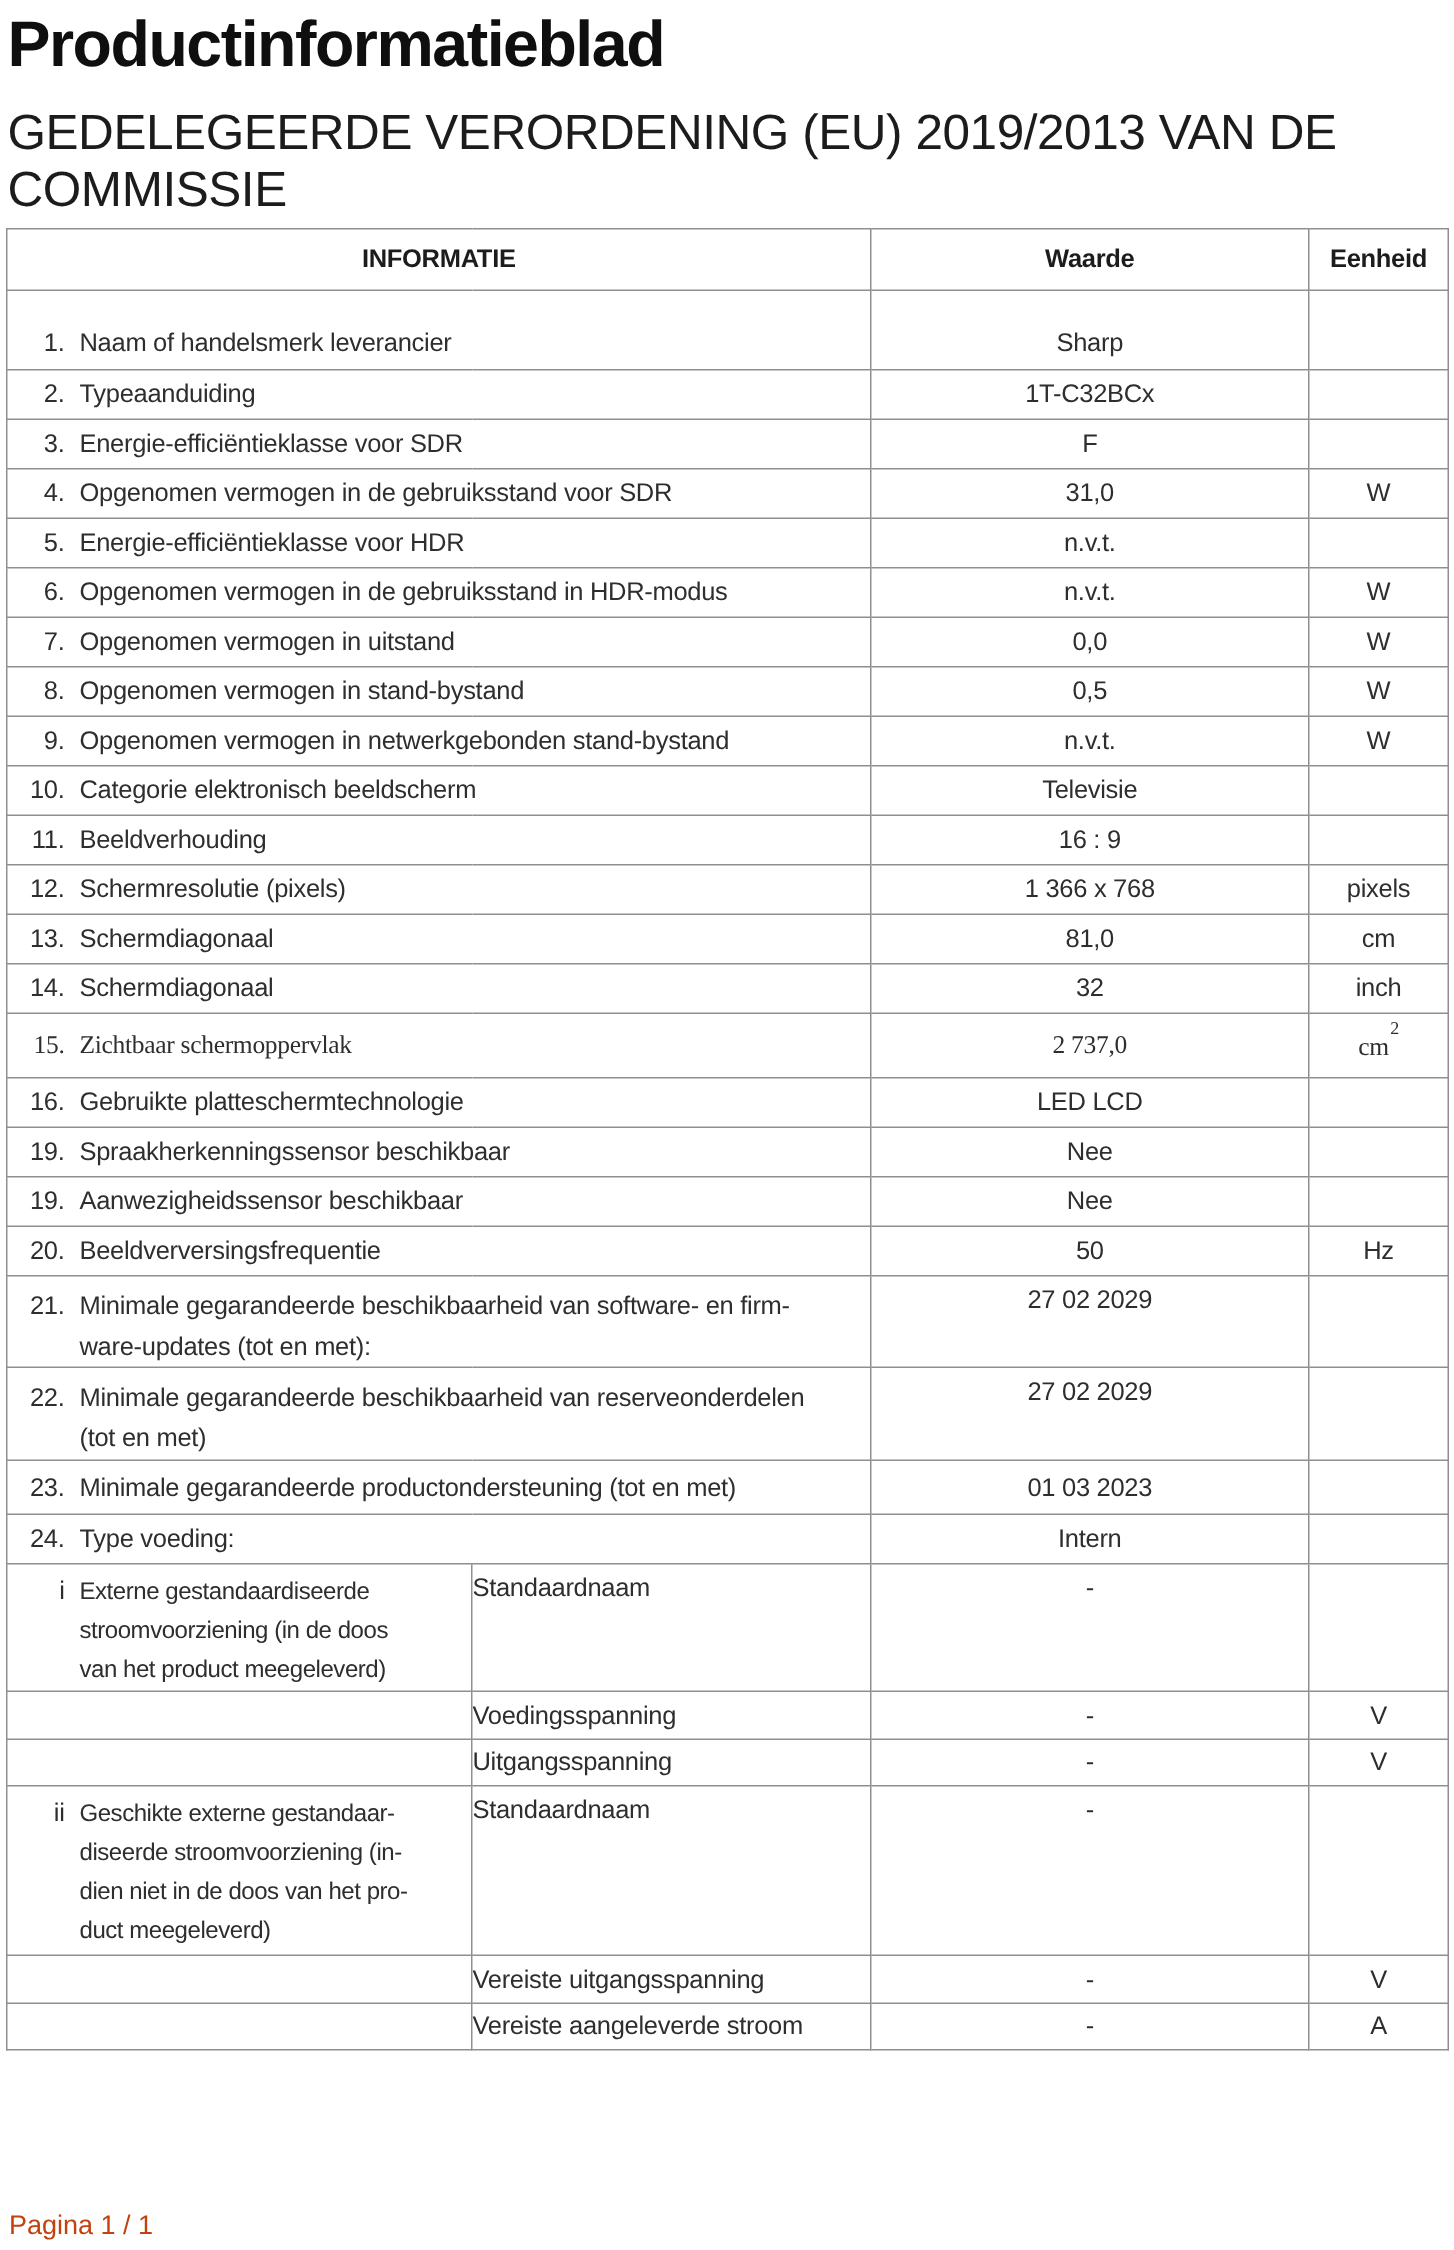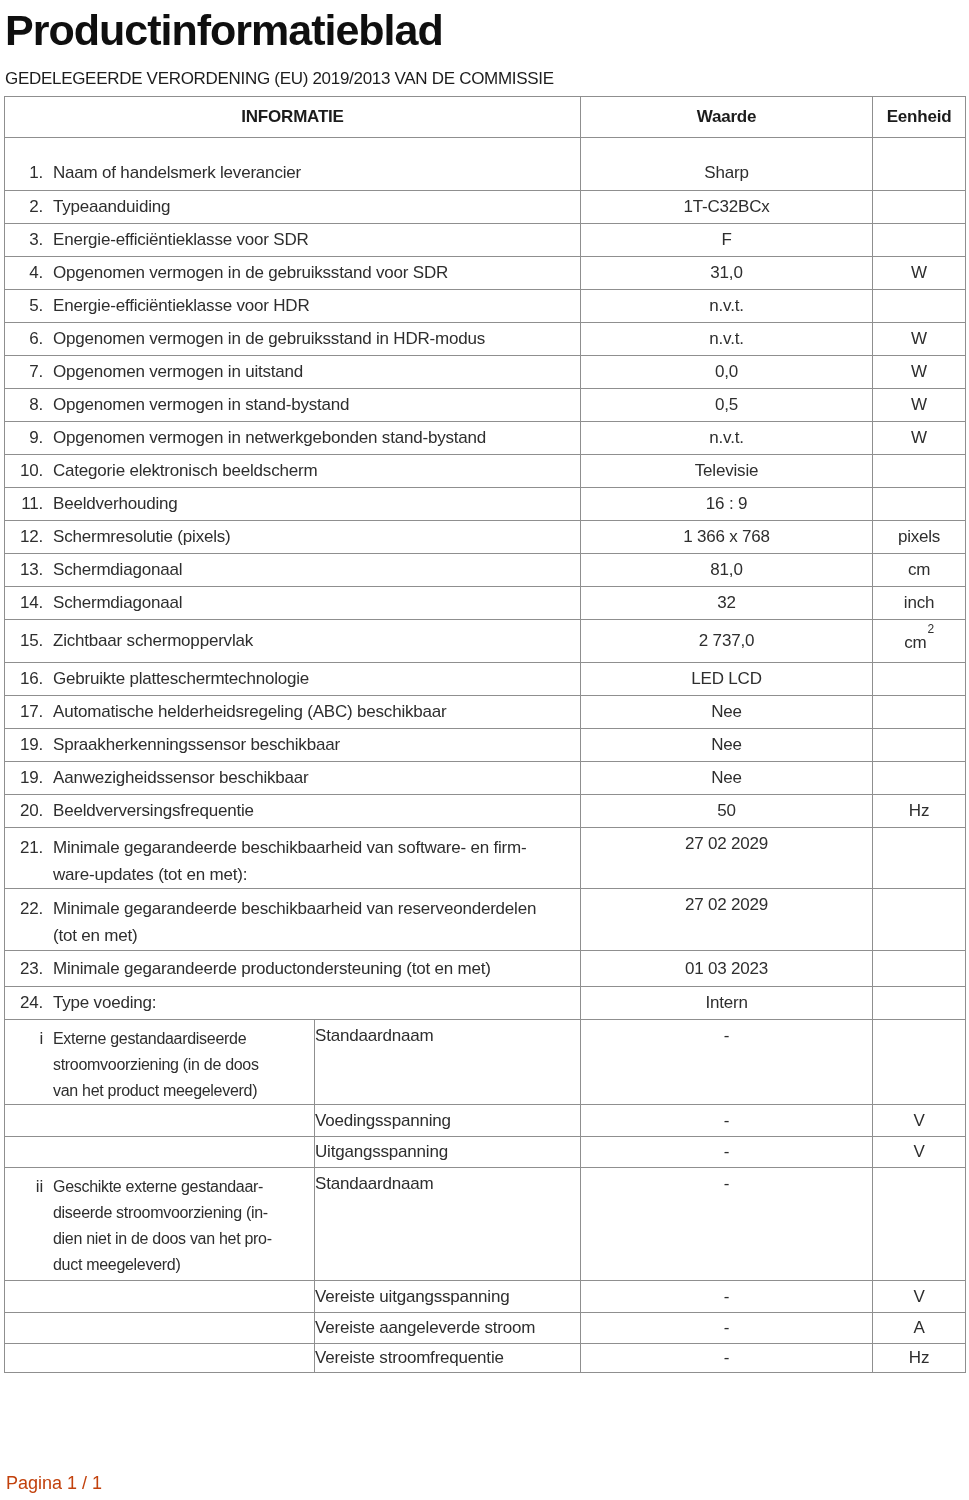--- a/index.html
+++ b/index.html
@@ -15,21 +15,21 @@
 
   .doc-title {
     font-size:43px;
     font-weight:700;
     color:#0f0f0f;
     letter-spacing:-1px;
     margin:2px 0 16px 1px;
     line-height:1.05;
   }
   .doc-subtitle {
-    font-size:17px;
+    font-size:33px;
     color:#1c1c1c;
     letter-spacing:-0.3px;
     margin:0 0 7px 1px;
   }
 
   table.fiche {
     width:961px;
     border-collapse:collapse;
     table-layout:fixed;
     border-radius:21px;
@@ -46,21 +46,21 @@
     font-weight:700;
     font-size:19px;
     color:#1c1c1c;
     text-align:center;
     height:40px;
   }
 
   
   tr.h33 { height:33px; }
   tr.h53 { height:53px; }
-  tr.h43 { height:43px; }
+  tr.h43 { height:43px;font-family:Liberation Serif, serif; }
   tr.h60 { height:60px; }
   tr.h62 { height:62px; }
   tr.h36 { height:36px; }
   tr.h80 { height:80px; }
   tr.h113 { height:113px; }
   tr.h32 { height:32px;margin-top:16px; }
   tr.h31 { height:31px; }
   tr.h29 { height:29px; }
 
   tr.vt td { vertical-align:top; padding-top:6px; }
@@ -265,30 +265,20 @@
               <span class="num">16.</span>
               <span class="lab">Gebruikte platteschermtechnologie</span>
             </div>
           </td>
           <td class="cell-value">LED LCD</td>
           <td class="cell-unit"><span></span></td>
         </tr>
         <tr class="h33">
           <td class="cell-label" colspan="2">
             <div class="lbl">
-              <span class="num">17.</span>
-              <span class="lab">Automatische helderheidsregeling (ABC) beschikbaar</span>
-            </div>
-          </td>
-          <td class="cell-value">Nee</td>
-          <td class="cell-unit"><span></span></td>
-        </tr>
-        <tr class="h33">
-          <td class="cell-label" colspan="2">
-            <div class="lbl">
               <span class="num">19.</span>
               <span class="lab">Spraakherkenningssensor beschikbaar</span>
             </div>
           </td>
           <td class="cell-value">Nee</td>
           <td class="cell-unit"><span></span></td>
         </tr>
         <tr class="h33">
           <td class="cell-label" colspan="2">
             <div class="lbl">
@@ -395,23 +385,17 @@
           <td class="sub-label">Vereiste uitgangsspanning</td>
           <td class="cell-value">-</td>
           <td class="cell-unit"><span>V</span></td>
         </tr>
         <tr class="h31">
           <td></td>
           <td class="sub-label hl">Vereiste aangeleverde stroom</td>
           <td class="cell-value">-</td>
           <td class="cell-unit"><span>A</span></td>
         </tr>
-        <tr class="h29">
-          <td></td>
-          <td class="sub-label">Vereiste stroomfrequentie</td>
-          <td class="cell-value">-</td>
-          <td class="cell-unit"><span>Hz</span></td>
-        </tr>
       </tbody>
   </table>
 
   <div class="page-footer">Pagina 1 / 1</div>
 </div>
 
 </body></html>

